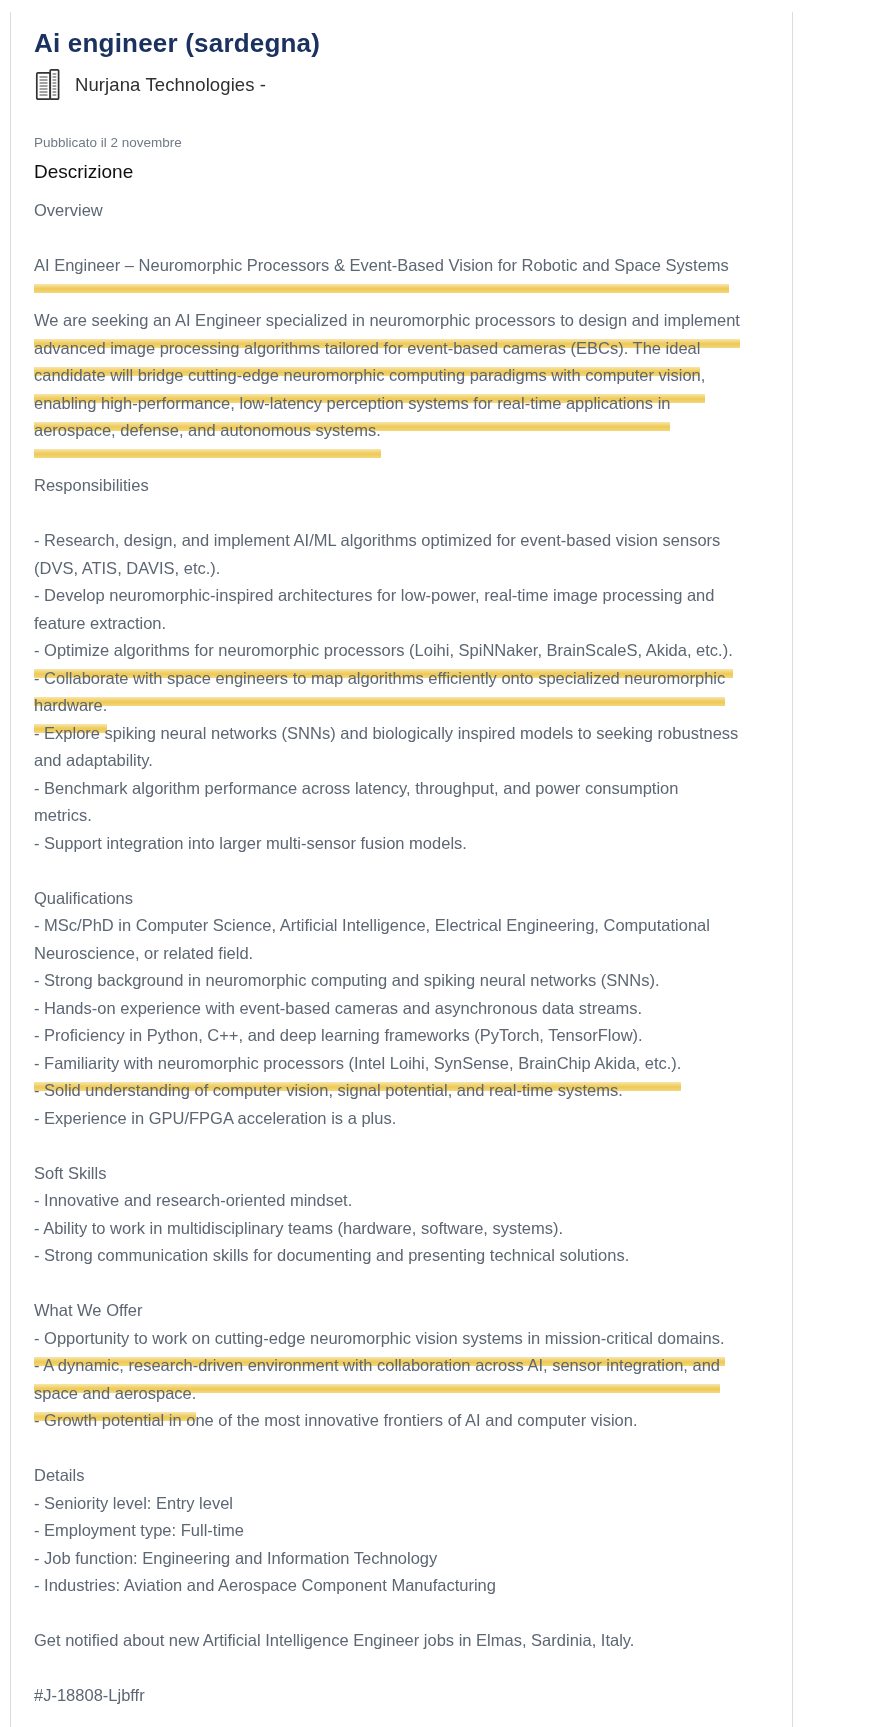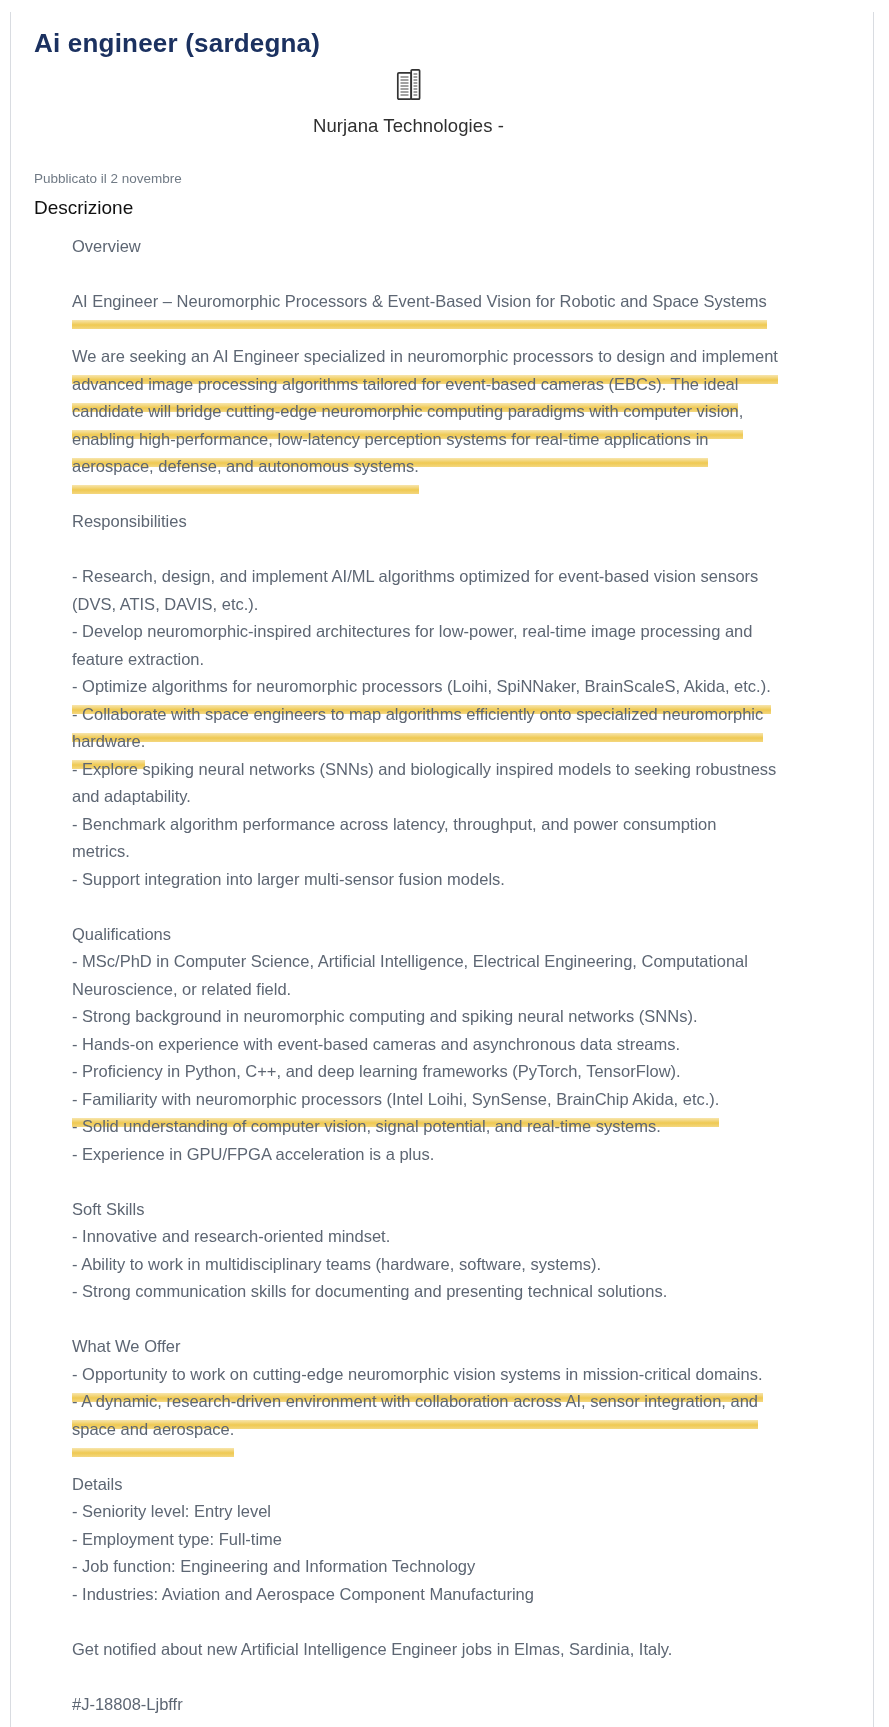--- a/index.html
+++ b/index.html
@@ -12,38 +12,37 @@
     --border-color:#d9dce1;
   }
   *{margin:0;padding:0;box-sizing:border-box;}
   html,body{background:#ffffff;}
   body{
     width:889px;height:1727px;overflow:hidden;
     font-family:"Liberation Sans","DejaVu Sans",sans-serif;
   }
   .card{
     margin:12px 0 0 10px;
-    width:864px;
+    width:783px;
     min-height:1715px;
     background:#fff;
     border-left:1px solid var(--border-color);
     border-right:1px solid var(--border-color);
     padding:16px 90px 0 23px;
   }
   .job-title{
     font-size:26px;
     font-weight:700;
     letter-spacing:.2px;
     line-height:30px;
     color:var(--title-color);
   }
   .company-row{
     display:flex;align-items:center;gap:14px;
     margin-top:10px;
-    flex-direction:column;
   }
   .company-icon{flex:0 0 auto;display:inline-flex;}
   .company-name{
     font-size:18.5px;
     color:var(--company-text);
     letter-spacing:.1px;
   }
   .published{
     margin-top:34px;
     font-size:13.5px;
@@ -53,21 +52,20 @@
     margin-top:9px;
     font-size:19px;
     font-weight:400;
     color:var(--heading-text);
     line-height:26px;
   }
   .lines{
     margin-top:12px;
     font-size:16.5px;
     color:var(--body-text);
-    margin-left:38px;
   }
   .line{
     min-height:27.5px;
     line-height:27.5px;
     white-space:nowrap;
   }
   .line.hl > span{
     padding-bottom:19px;
     background-image:
       linear-gradient(rgba(238,198,73,.45), rgba(238,198,73,.95) 55%, rgba(241,205,95,.8));
@@ -152,20 +150,21 @@
       <div class="line"></div>
       <div class="line"><span>Soft Skills</span></div>
       <div class="line"><span>- Innovative and research-oriented mindset.</span></div>
       <div class="line"><span>- Ability to work in multidisciplinary teams (hardware, software, systems).</span></div>
       <div class="line"><span>- Strong communication skills for documenting and presenting technical solutions.</span></div>
       <div class="line"></div>
       <div class="line"><span>What We Offer</span></div>
       <div class="line hl"><span>- Opportunity to work on cutting-edge neuromorphic vision systems in mission-critical domains.</span></div>
       <div class="line hl"><span>- A dynamic, research-driven environment with collaboration across AI, sensor integration, and</span></div>
       <div class="line hl"><span>space and aerospace.</span></div>
+      <div class="line"><span>- Growth potential in one of the most innovative frontiers of AI and computer vision.</span></div>
       <div class="line"></div>
       <div class="line"><span>Details</span></div>
       <div class="line"><span>- Seniority level: Entry level</span></div>
       <div class="line"><span>- Employment type: Full-time</span></div>
       <div class="line"><span>- Job function: Engineering and Information Technology</span></div>
       <div class="line"><span>- Industries: Aviation and Aerospace Component Manufacturing</span></div>
       <div class="line"></div>
       <div class="line"><span>Get notified about new Artificial Intelligence Engineer jobs in Elmas, Sardinia, Italy.</span></div>
       <div class="line"></div>
       <div class="line"><span>#J-18808-Ljbffr</span></div>

